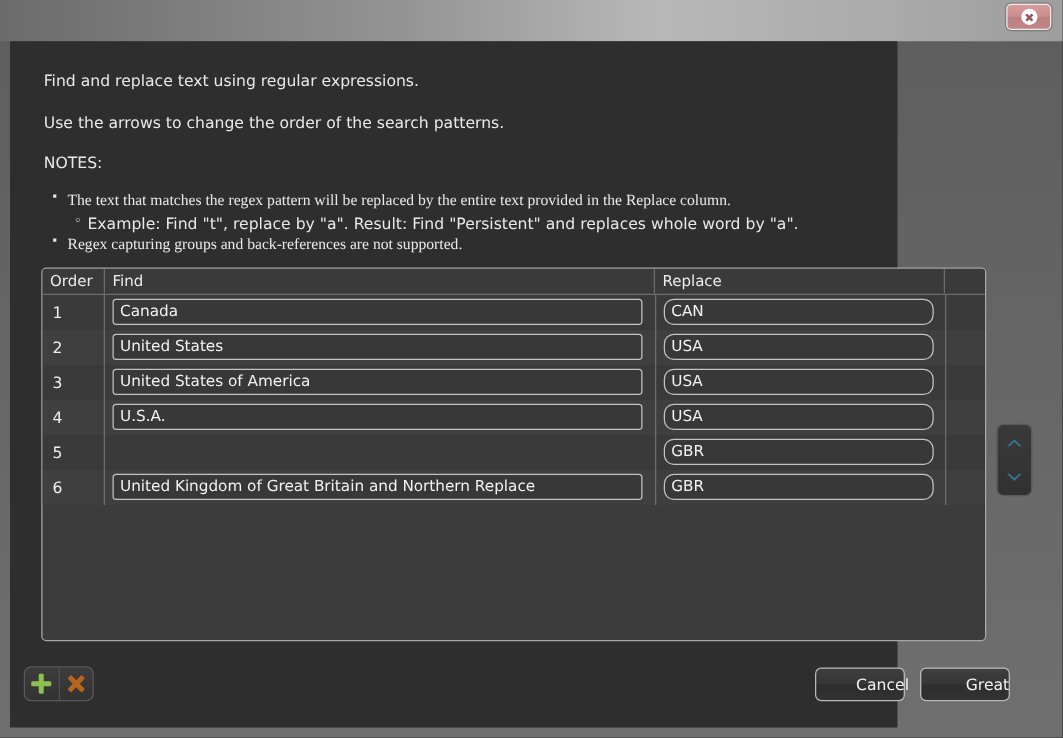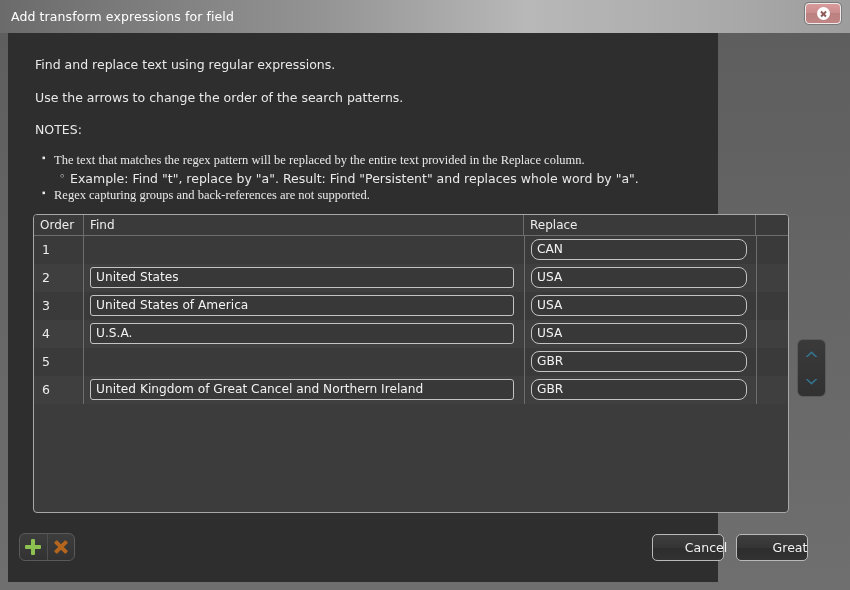--- a/index.html
+++ b/index.html
@@ -328,21 +328,20 @@
   }
   .btn-cancel { left: 644px; width: 72px; }
   .btn-save   { left: 728px; width: 72px; }
 </style>
 </head>
 <body>
 
 <div class="window">
 
   <div class="titlebar">
-    <div class="title-text">Add transform expressions for field</div>
     <div class="close-btn">
       <div class="close-glyph"></div>
     </div>
   </div>
 
   <div class="content">
 
     <div class="para p1">Find and replace text using regular expressions.</div>
     <div class="para p2">Use the arrows to change the order of the search patterns.</div>
     <div class="para p3">NOTES:</div>
@@ -357,20 +356,23 @@
         <div class="th th-order">Order</div>
         <div class="th th-find">Find</div>
         <div class="th th-replace">Replace</div>
         <div class="th th-extra"></div>
       </div>
 
       <div class="tbody">
 
         <div class="row odd">
           <div class="cell-order">1</div>
+          <div class="cell-find">
+            <div class="tinput find">Canada</div>
+          </div>
           <div class="cell-replace">
             <div class="tinput replace">CAN</div>
           </div>
           <div class="cell-extra"></div>
         </div>
 
         <div class="row even">
           <div class="cell-order">2</div>
           <div class="cell-find">
             <div class="tinput find">United States</div>
@@ -407,21 +409,21 @@
           <div class="cell-order">5</div>
           <div class="cell-replace">
             <div class="tinput replace">GBR</div>
           </div>
           <div class="cell-extra"></div>
         </div>
 
         <div class="row even">
           <div class="cell-order">6</div>
           <div class="cell-find">
-            <div class="tinput find">United Kingdom of Great Cancel and Northern Ireland</div>
+            <div class="tinput find">United Kingdom of Great Britain and Northern Replace</div>
           </div>
           <div class="cell-replace">
             <div class="tinput replace">GBR</div>
           </div>
           <div class="cell-extra"></div>
         </div>
 
       </div>
     </div>
 

